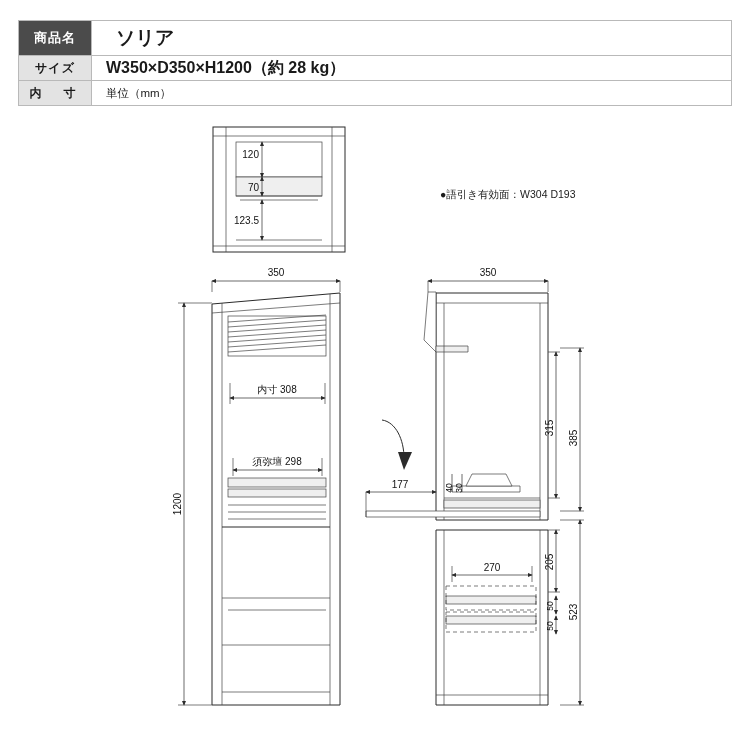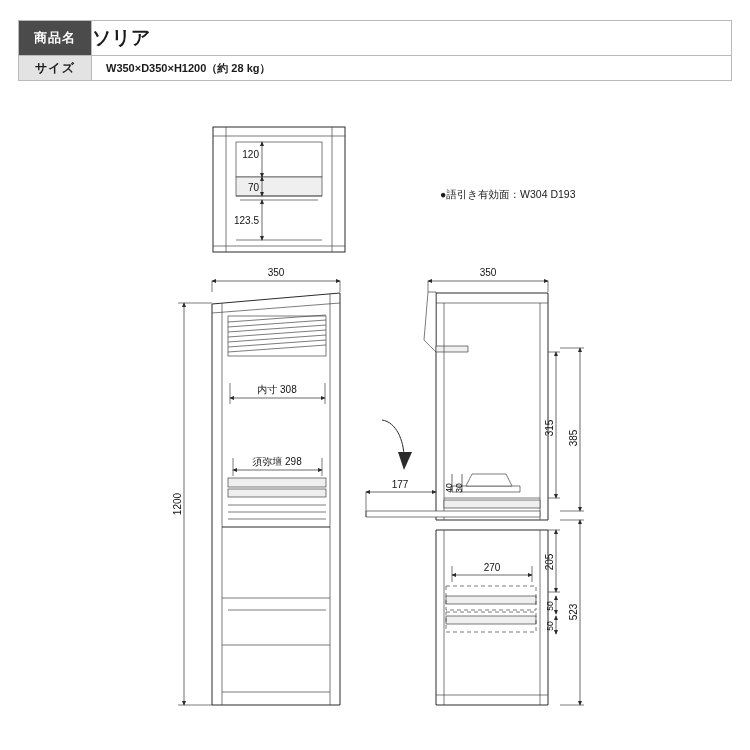--- a/index.html
+++ b/index.html
@@ -36,38 +36,38 @@
     font-weight: bold;
     text-align: center;
     width: 72px;
     height: 34px;
     letter-spacing: 1px;
     margin-top: 40px;
   }
   .row-name .value-cell {
     font-size: 19px;
     font-weight: bold;
-    padding-left: 0;
+    padding-left: 24px;
     height: 34px;
   }
   .row-size .label-cell,
   .row-inner .label-cell {
     background: #e3e3e3;
     color: #1a1a1a;
     font-size: 12px;
     font-weight: bold;
     text-align: center;
     width: 72px;
     height: 24px;
     letter-spacing: 1px;
     margin-left: 28px;
   }
   .row-size .value-cell,
   .row-inner .value-cell {
-    font-size: 11px;
+    font-size: 16px;
     font-weight: bold;
     padding-left: 14px;
     height: 24px;
   }
   .row-inner .value-cell {
     font-weight: normal;
     font-size: 11.5px;
   }
   .row-inner .label-cell { letter-spacing: 5px; }
 
@@ -110,20 +110,24 @@
 <table class="spec-table">
   <tbody>
       <tr class="row-name">
     <td class="label-cell">商品名</td>
     <td class="value-cell">ソリア</td>
   </tr>
   <tr class="row-size">
     <td class="label-cell">サイズ</td>
     <td class="value-cell">W350×D350×H1200（約 28 kg）</td>
   </tr>
+  <tr class="row-inner">
+    <td class="label-cell">内　寸</td>
+    <td class="value-cell">単位（mm）</td>
+  </tr>
 </tbody>
   </table>
 
 <div class="note">●語引き有効面：W304 D193</div>
 
 <svg id="drawing" width="750" height="750" viewBox="0 0 750 750">
 
   <defs>
     <marker id="ar" markerWidth="7" markerHeight="7" refX="6" refY="3" orient="auto">
       <path d="M0,0 L7,3 L0,6 z" class="arrowhead"></path>

